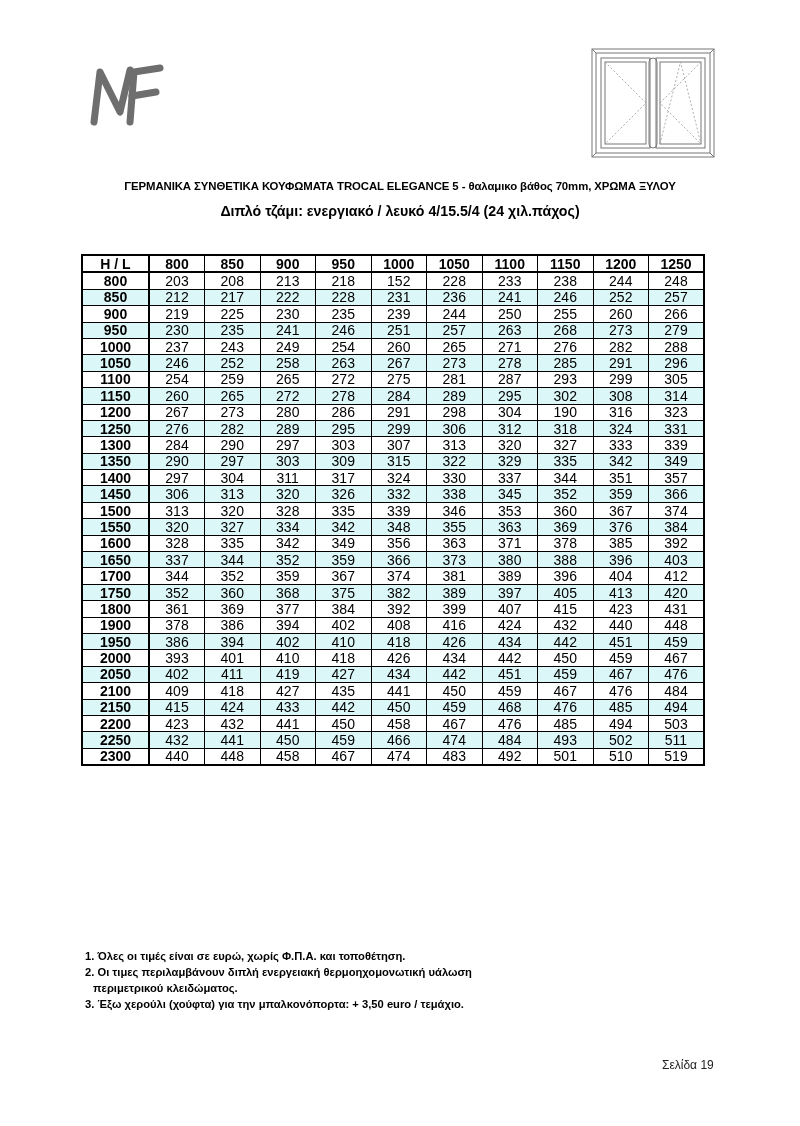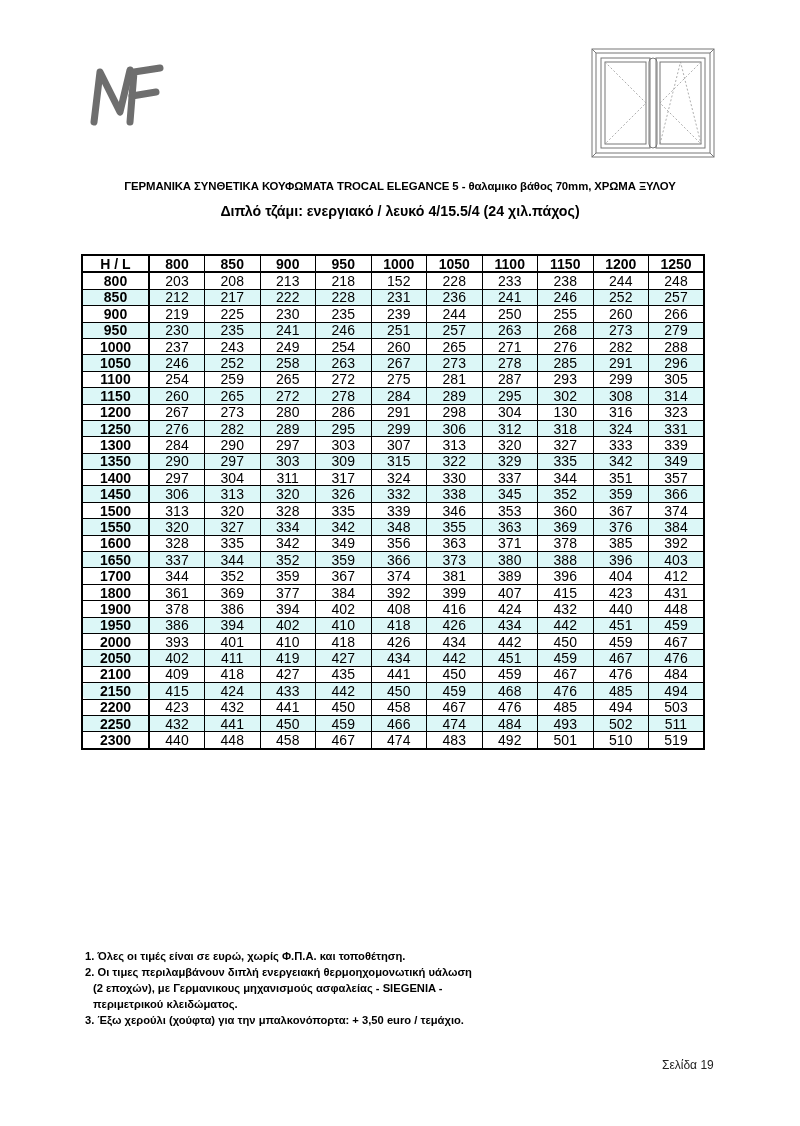--- a/index.html
+++ b/index.html
@@ -187,21 +187,21 @@
       </tr>
       <tr>
         <td class="rowhead">1200</td>
         <td>267</td>
         <td>273</td>
         <td>280</td>
         <td>286</td>
         <td>291</td>
         <td>298</td>
         <td>304</td>
-        <td>130</td>
+        <td>190</td>
         <td>316</td>
         <td>323</td>
       </tr>
       <tr class="shaded">
         <td class="rowhead" style="background: rgb(220, 247, 247);">1250</td>
         <td style="background: rgb(220, 247, 247);">276</td>
         <td style="background: rgb(220, 247, 247);">282</td>
         <td style="background: rgb(220, 247, 247);">289</td>
         <td style="background: rgb(220, 247, 247);">295</td>
         <td style="background: rgb(220, 247, 247);">299</td>
@@ -321,20 +321,33 @@
         <td>352</td>
         <td>359</td>
         <td>367</td>
         <td>374</td>
         <td>381</td>
         <td>389</td>
         <td>396</td>
         <td>404</td>
         <td>412</td>
       </tr>
+      <tr class="shaded">
+        <td class="rowhead" style="background: rgb(220, 247, 247);">1750</td>
+        <td style="background: rgb(220, 247, 247);">352</td>
+        <td style="background: rgb(220, 247, 247);">360</td>
+        <td style="background: rgb(220, 247, 247);">368</td>
+        <td style="background: rgb(220, 247, 247);">375</td>
+        <td style="background: rgb(220, 247, 247);">382</td>
+        <td style="background: rgb(220, 247, 247);">389</td>
+        <td style="background: rgb(220, 247, 247);">397</td>
+        <td style="background: rgb(220, 247, 247);">405</td>
+        <td style="background: rgb(220, 247, 247);">413</td>
+        <td style="background: rgb(220, 247, 247);">420</td>
+      </tr>
       <tr>
         <td class="rowhead">1800</td>
         <td>361</td>
         <td>369</td>
         <td>377</td>
         <td>384</td>
         <td>392</td>
         <td>399</td>
         <td>407</td>
         <td>415</td>
@@ -457,18 +470,17 @@
         <td>501</td>
         <td>510</td>
         <td>519</td>
       </tr>
     </tbody>
 </table>
 
 <div class="notes">
   <div>1. Όλες οι τιμές είναι σε ευρώ, χωρίς Φ.Π.Α. και τοποθέτηση.</div>
   <div>2. Οι τιμες περιλαμβάνουν διπλή ενεργειακή θερμοηχομονωτική υάλωση</div>
-  <div class="indent">(2 εποχών), με Γερμανικους μηχανισμούς  ασφαλείας - SIEGENIA -</div>
   <div class="indent">περιμετρικού κλειδώματος.</div>
   <div>3. Έξω χερούλι (χούφτα) για την μπαλκονόπορτα: + 3,50 euro / τεμάχιο.</div>
 </div>
 
 <div class="page-num">Σελίδα 19</div>
 
 </body></html>

